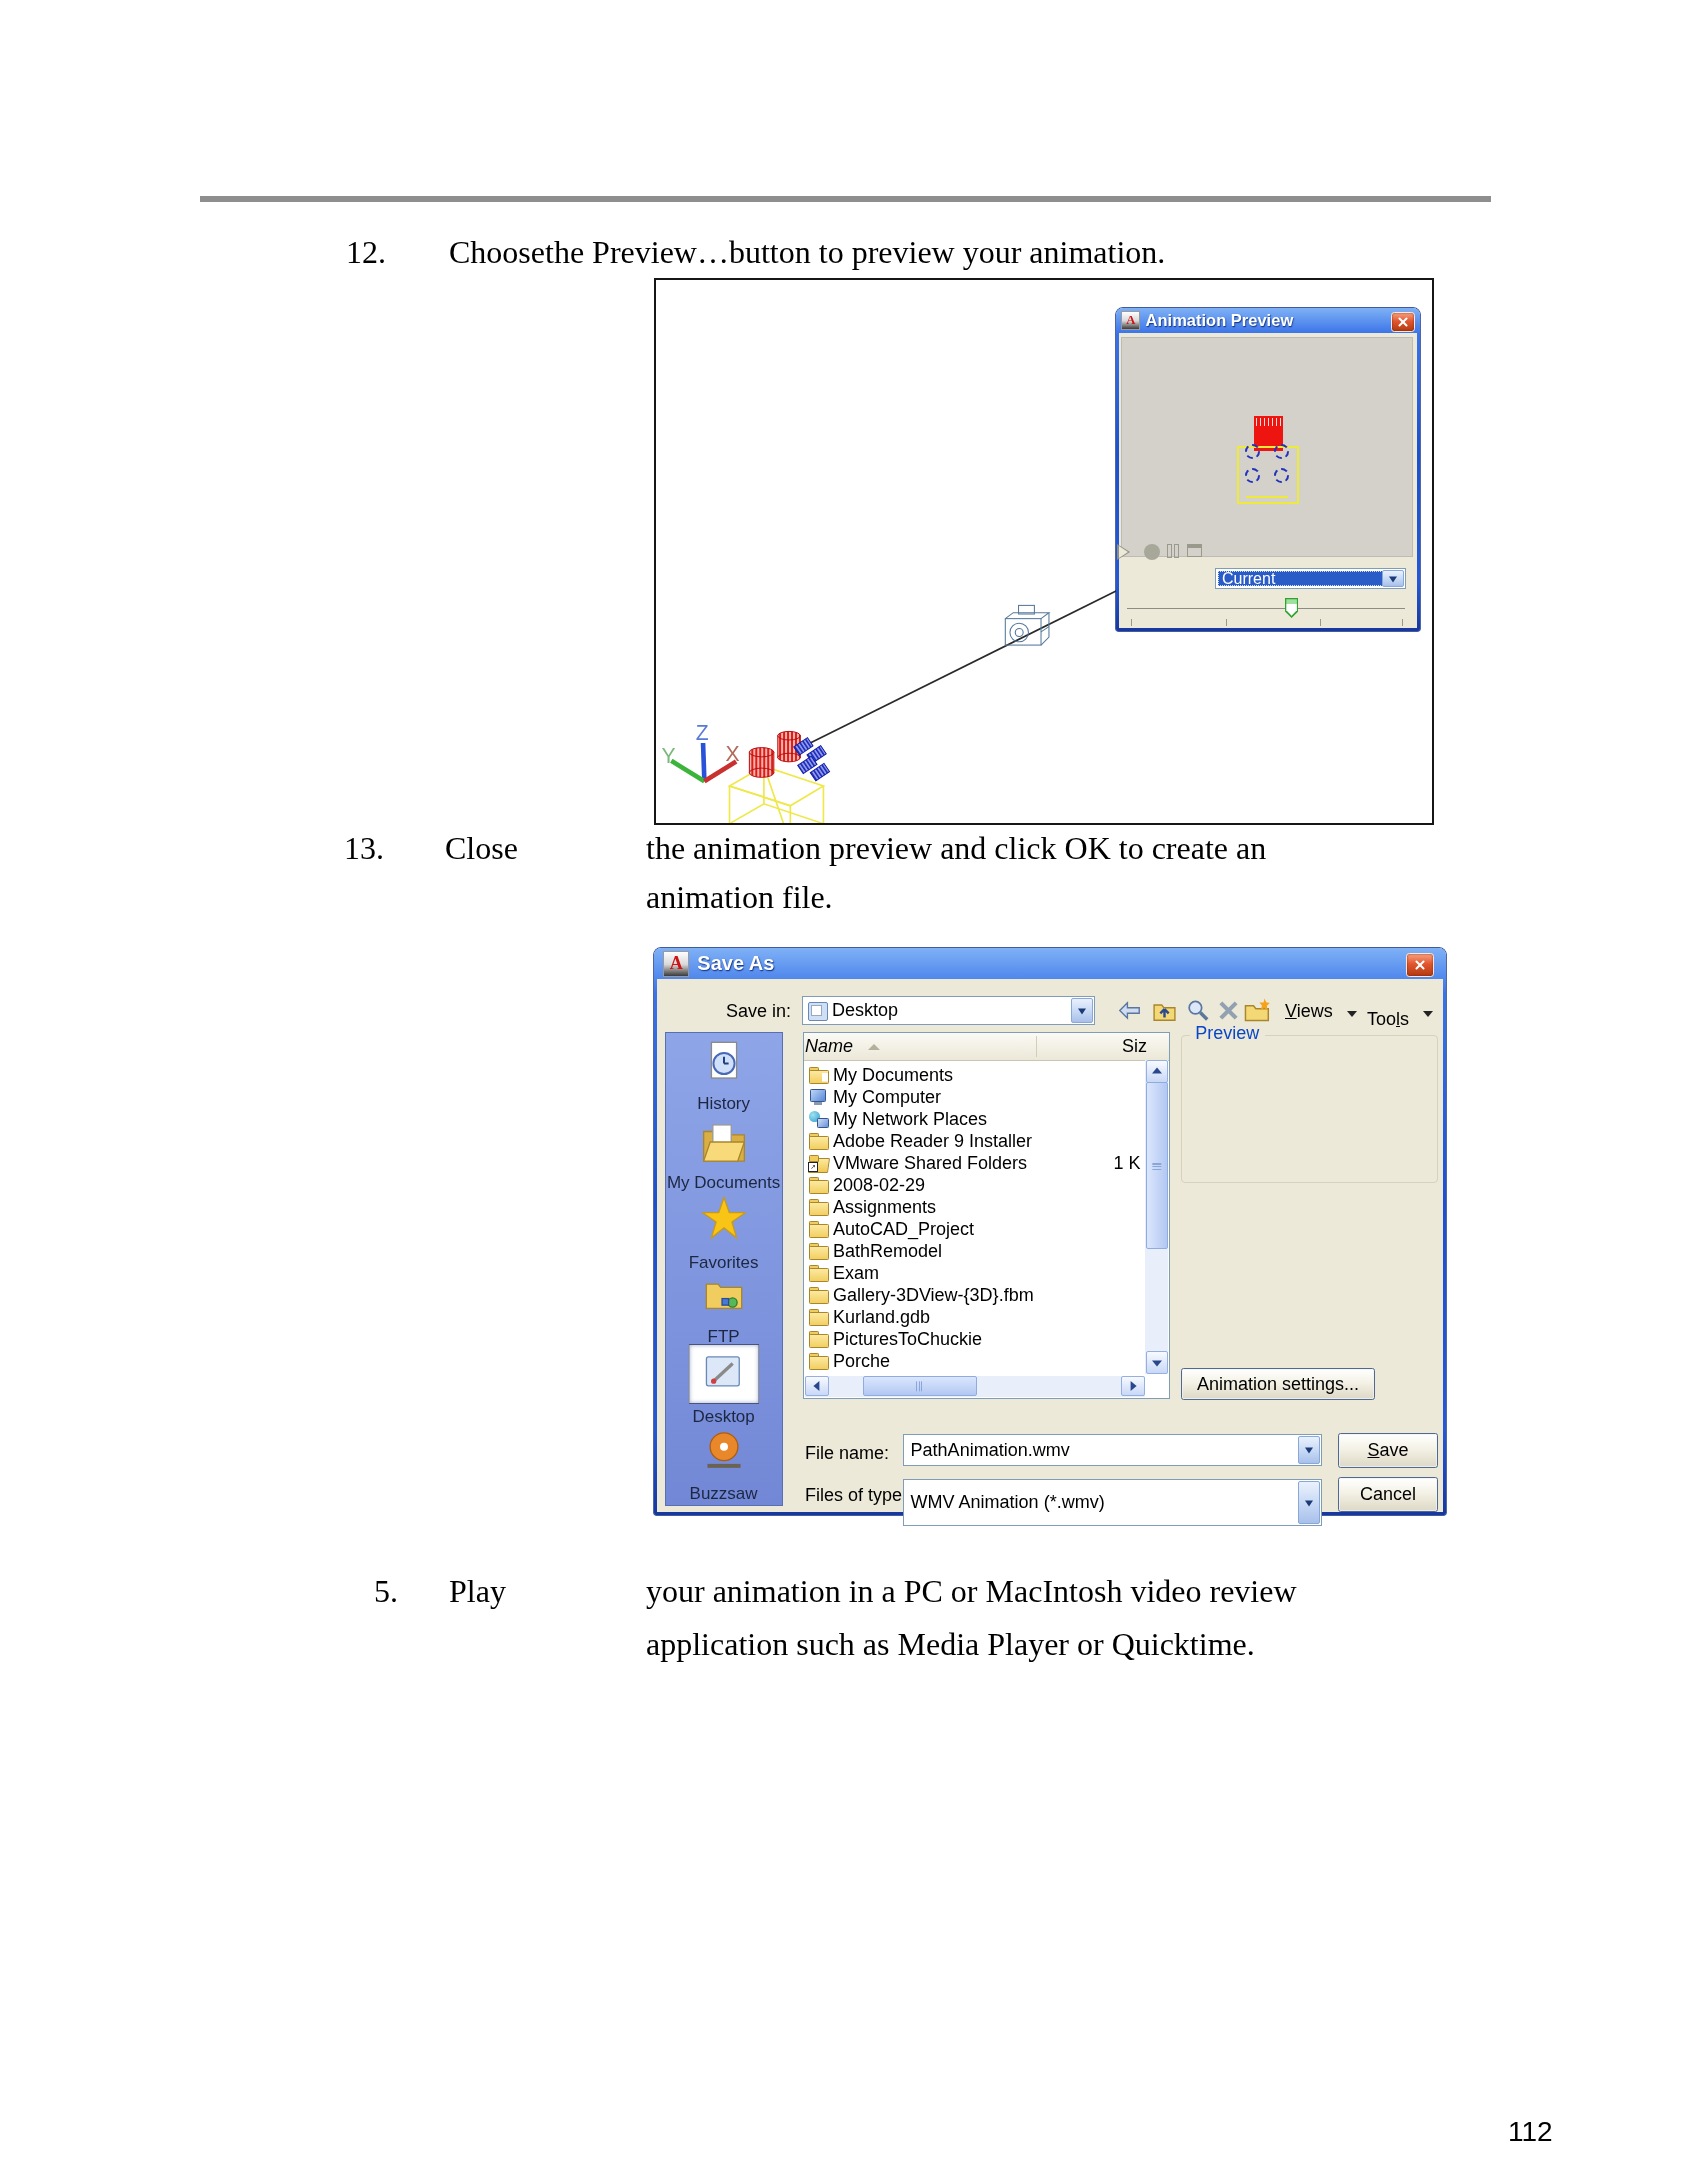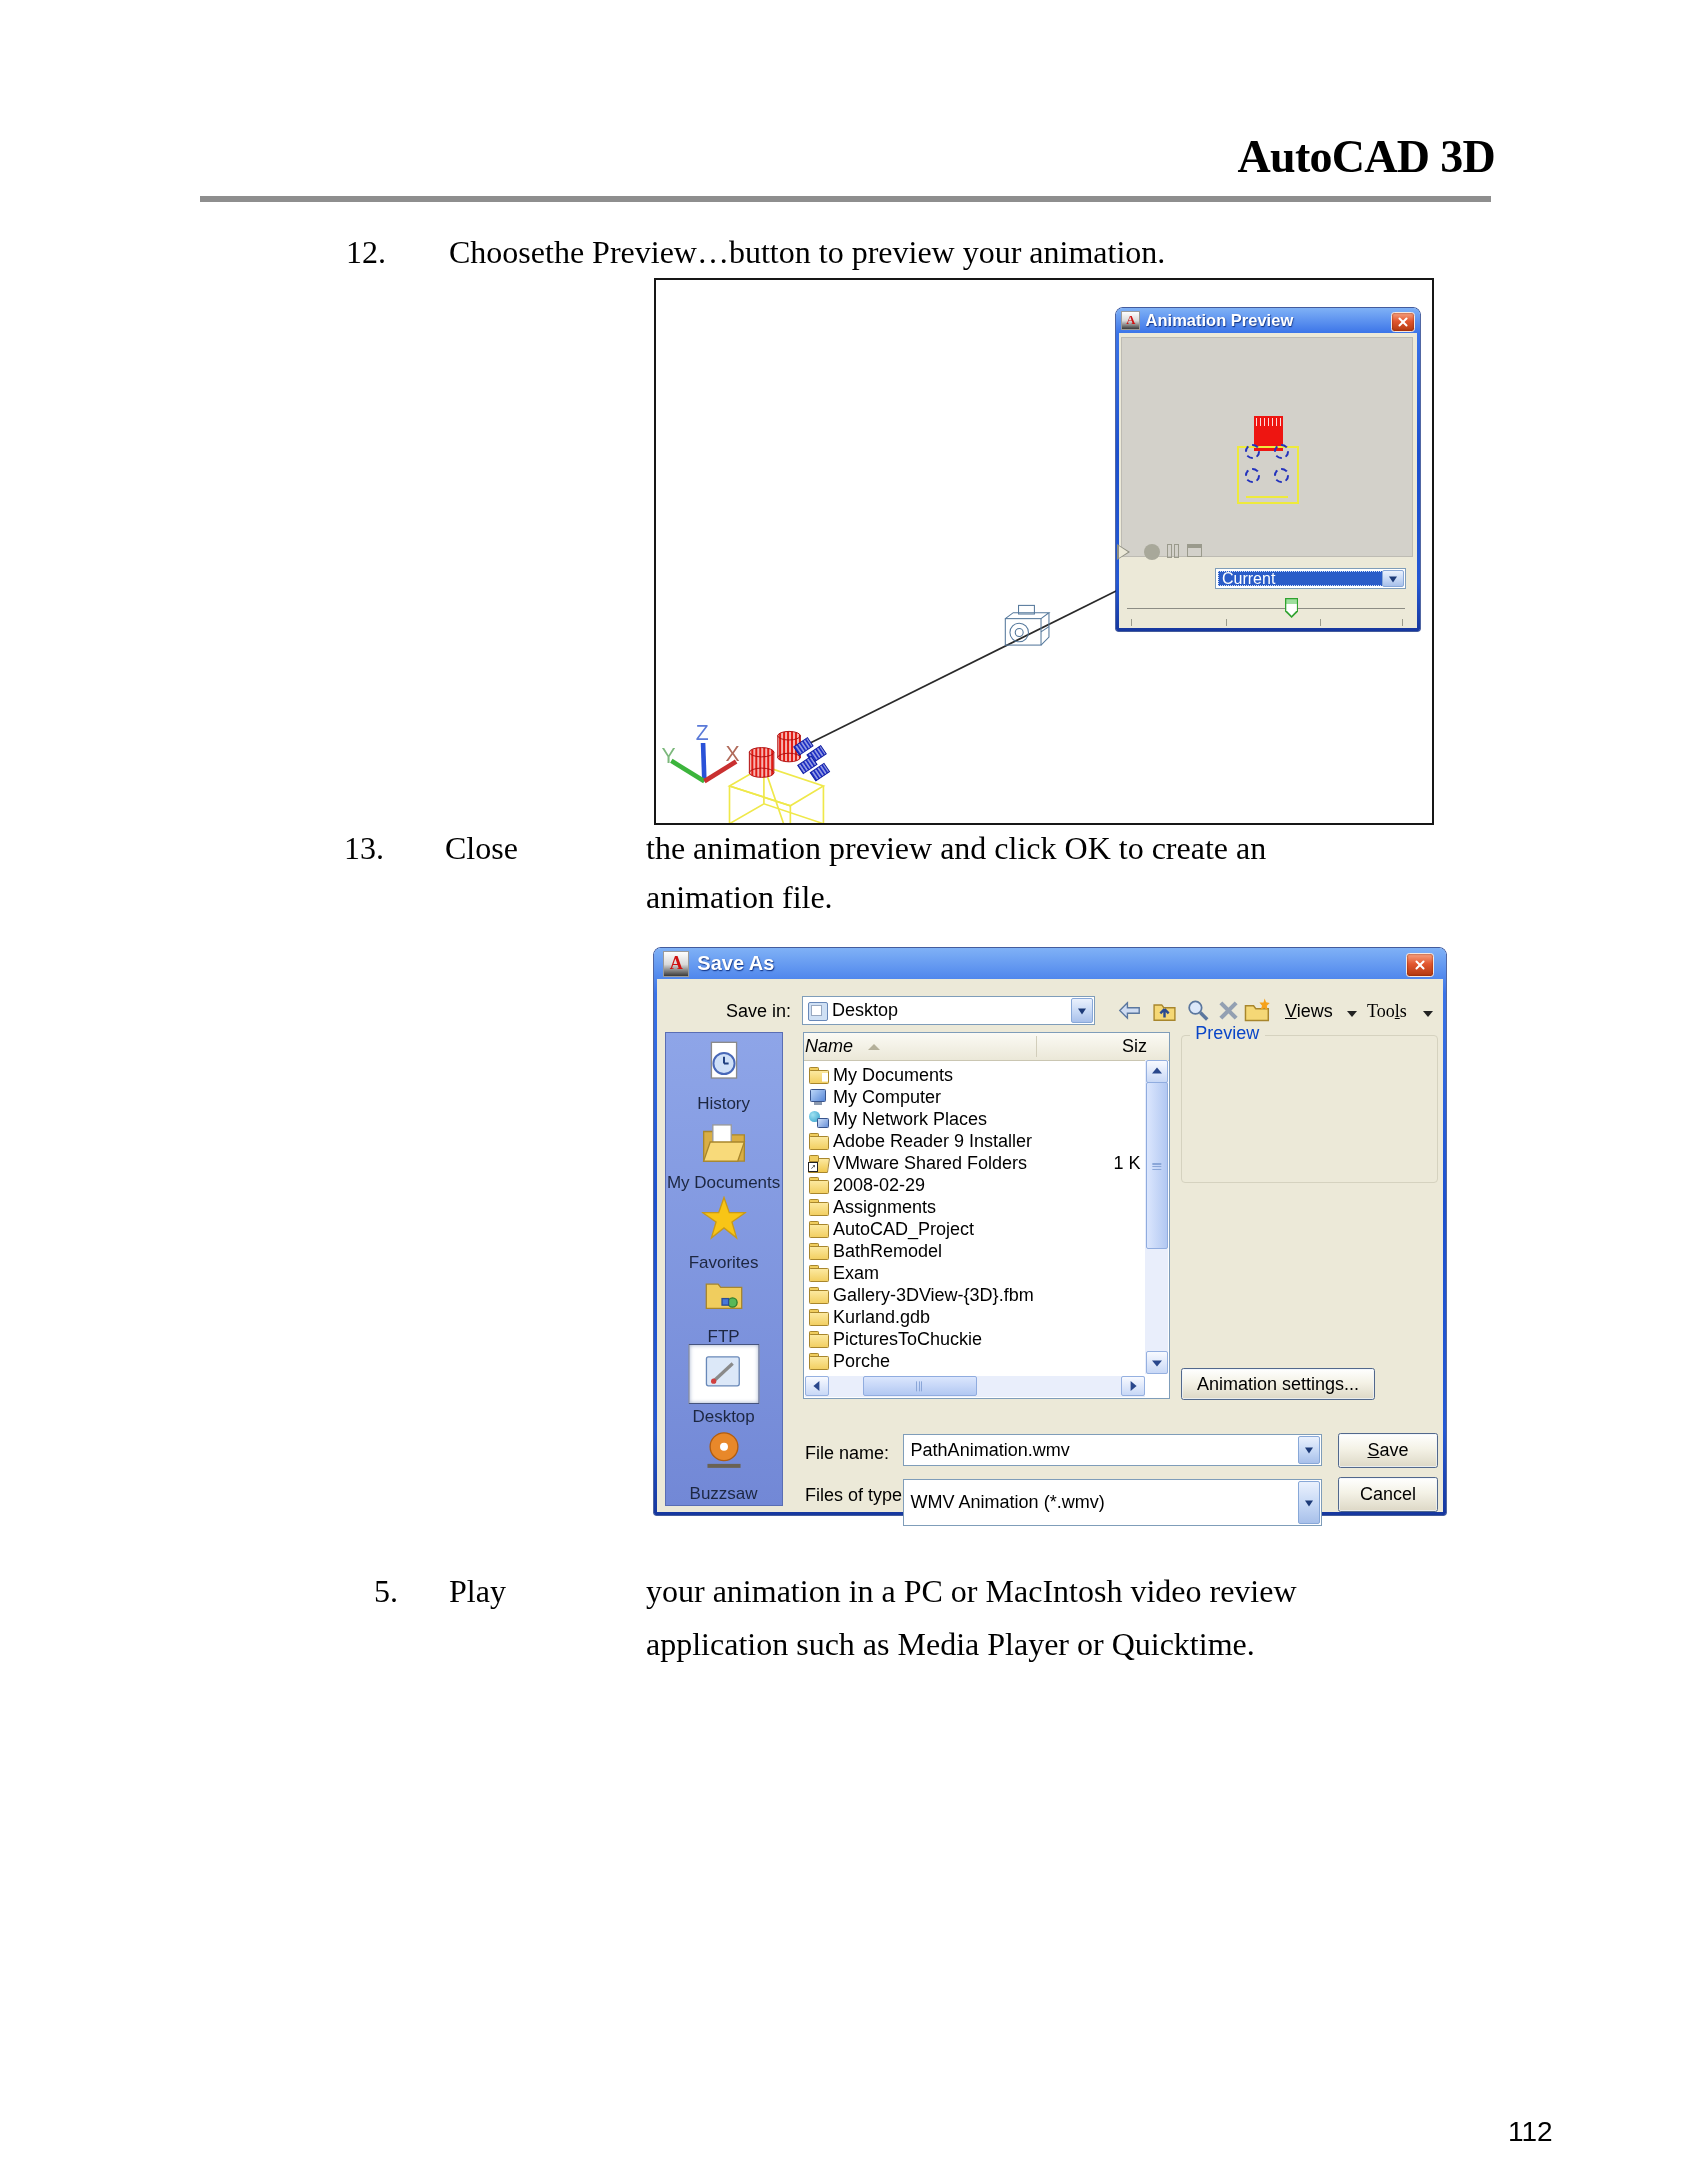--- a/index.html
+++ b/index.html
@@ -86,21 +86,21 @@
   #sa-close{right:12px;top:5.3px;width:26.5px;height:22px;}
   #ap-close{right:5.3px;top:4px;width:22px;height:18px;}
 
   .lbl{font-family:"Liberation Sans",sans-serif;font-size:18px;color:#000;white-space:nowrap;}
   #sa-savein-lbl{left:63px;top:53px;width:74px;text-align:right;}
   #sa-savein{left:148px;top:48px;width:293px;height:29px;position:absolute;}
   #sa-deskico{position:absolute;left:4.6px;top:4.6px;width:18.5px;height:17px;background:#cfe0f4;border:0.7px solid #6888b8;border-radius:2px;}
   #sa-deskico::after{content:"";position:absolute;left:2.6px;top:2.6px;width:9.3px;height:9.3px;background:#fff;border:0.7px solid #98a8c0;}
   #sa-savein .val{margin-left:29px;}
   .tbico{top:48px;width:29px;height:29px;display:flex;align-items:center;justify-content:center;}
-  #sa-views-lbl{left:631px;top:53px;} #sa-tools-lbl{left:713px;top:53px;font-family:Liberation Serif, serif;}
+  #sa-views-lbl{left:631px;top:53px;} #sa-tools-lbl{left:713px;top:61px;}
   .dd-arrow{top:63px;width:0;height:0;border-left:5.3px solid transparent;border-right:5.3px solid transparent;border-top:6.6px solid #222;}
   #sa-views-arr{left:693px;} #sa-tools-arr{left:769px;}
   .u{text-decoration:underline;}
 
   #sa-sidebar{left:10.6px;top:84px;width:118px;height:474px;background:linear-gradient(180deg,#8ea5e8,#7288d6);
               border:0.7px solid #5a6eb4;box-sizing:border-box;overflow:hidden;}
   .sb-lbl{width:100%;text-align:center;font-family:"Liberation Sans",sans-serif;font-size:17px;color:#1d2742;}
   .sb-ico{left:50%;transform:translateX(-50%);}
   #sb-desk-sel{left:50%;transform:translateX(-50%);top:311px;width:69px;height:58px;background:#fff;
                border:0.7px solid #46547e;box-shadow:inset 0 0 4px #9aa8c8;display:flex;align-items:center;justify-content:center;}
@@ -167,21 +167,20 @@
   #sa-ft{left:249px;top:531px;width:419px;height:47px;position:absolute;}
   #sa-fn .val,#sa-ft .val{margin-left:6.6px;}
   #sa-save{left:684px;top:485px;width:98px;height:33px;}
   #sa-cancel{left:684px;top:529px;width:98px;height:33px;}
 </style>
 </head>
 <body>
 
 <div class="page">
 
-  <div class="abs" id="header-title">AutoCAD 3D</div>
   <div class="abs" id="header-rule"></div>
 
   <span class="abs steptext" id="s12-num">12.</span>
   <span class="abs steptext" id="s12-text">Choosethe Preview…button to preview your animation.</span>
 
   <div class="abs" id="shot1">
     <svg class="cad" width="776" height="543" viewBox="0 0 1173 821">
       <defs>
         <pattern id="rh" width="6" height="6" patternUnits="userSpaceOnUse">
           <rect width="6" height="6" fill="#e21b14"></rect>

